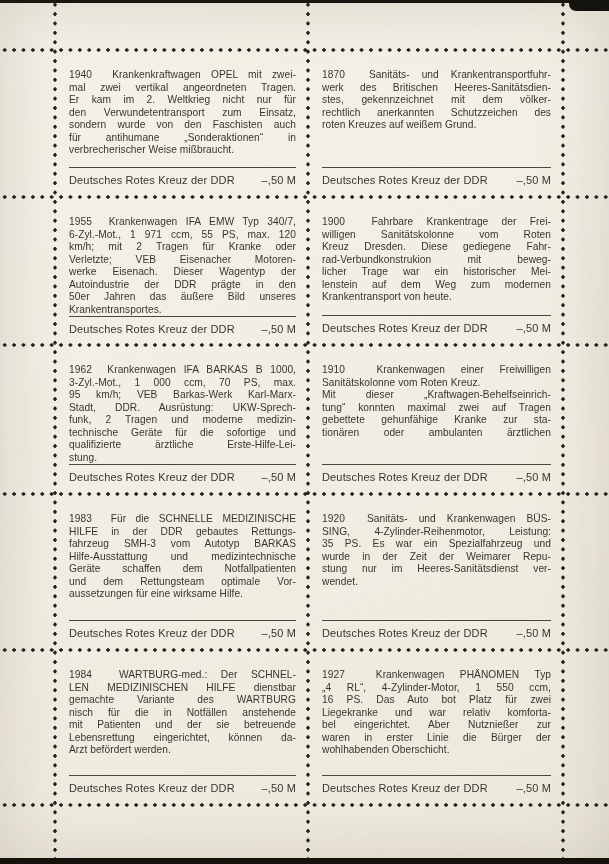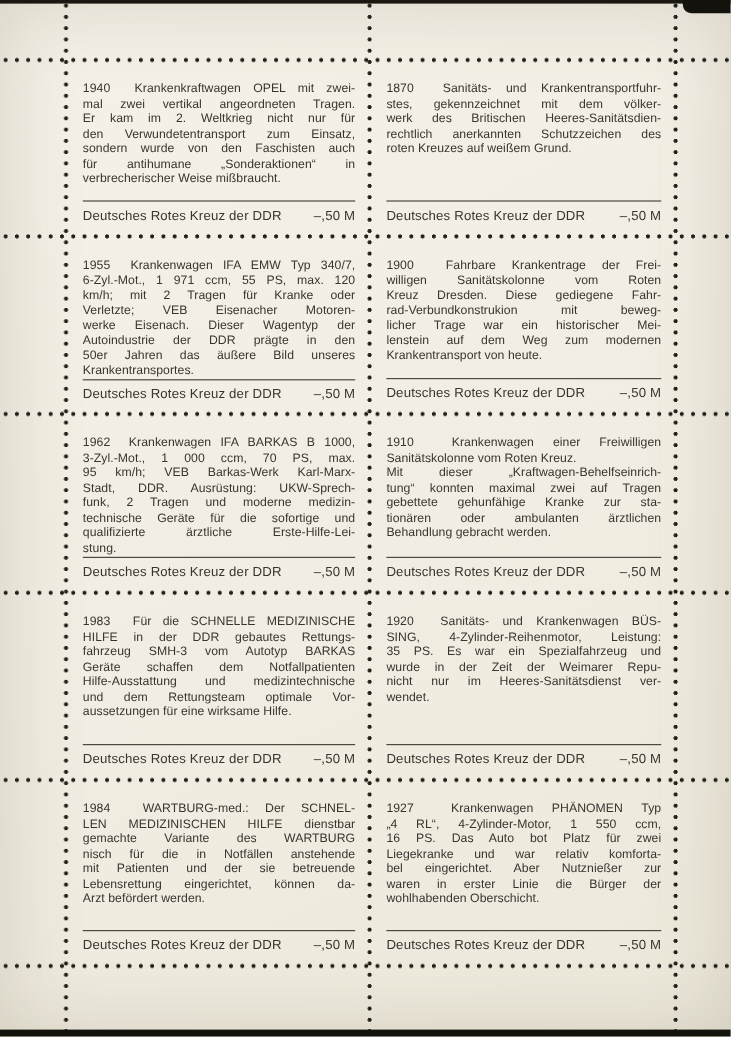--- a/index.html
+++ b/index.html
@@ -81,22 +81,22 @@
       <div class="footer-line">
         <span>Deutsches Rotes Kreuz der DDR</span>
         <span>–,50 M</span>
       </div>
     </div>
   </div>
 
   <div class="panel">
     <div class="text">
           <div class="jline">1870  Sanitäts- und Krankentransportfuhr-</div>
+          <div class="jline">werk des Britischen Heeres-Sanitätsdien-</div>
           <div class="jline">stes, gekennzeichnet mit dem völker-</div>
-          <div class="jline">werk des Britischen Heeres-Sanitätsdien-</div>
           <div class="jline">rechtlich anerkannten Schutzzeichen des</div>
           <div class="jline flush">roten Kreuzes auf weißem Grund.</div>
         </div>
     <div class="footer">
       <div class="rule"></div>
       <div class="footer-line">
         <span>Deutsches Rotes Kreuz der DDR</span>
         <span>–,50 M</span>
       </div>
     </div>
@@ -162,57 +162,56 @@
   </div>
 
   <div class="panel">
     <div class="text">
           <div class="jline">1910  Krankenwagen einer Freiwilligen</div>
           <div class="jline flush">Sanitätskolonne vom Roten Kreuz.</div>
           <div class="jline">Mit dieser „Kraftwagen-Behelfseinrich-</div>
           <div class="jline">tung“ konnten maximal zwei auf Tragen</div>
           <div class="jline">gebettete gehunfähige Kranke zur sta-</div>
           <div class="jline">tionären oder ambulanten ärztlichen</div>
-          <div class="jline flush">Behandlung gebracht werden.</div>
         </div>
     <div class="footer">
       <div class="rule"></div>
       <div class="footer-line">
         <span>Deutsches Rotes Kreuz der DDR</span>
         <span>–,50 M</span>
       </div>
     </div>
   </div>
 
   <div class="panel">
     <div class="text">
           <div class="jline">1983  Für die SCHNELLE MEDIZINISCHE</div>
           <div class="jline">HILFE in der DDR gebautes Rettungs-</div>
           <div class="jline">fahrzeug SMH-3 vom Autotyp BARKAS</div>
+          <div class="jline">Hilfe-Ausstattung und medizintechnische</div>
           <div class="jline">Geräte schaffen dem Notfallpatienten</div>
-          <div class="jline">Hilfe-Ausstattung und medizintechnische</div>
           <div class="jline">und dem Rettungsteam optimale Vor-</div>
           <div class="jline flush">aussetzungen für eine wirksame Hilfe.</div>
         </div>
     <div class="footer">
       <div class="rule"></div>
       <div class="footer-line">
         <span>Deutsches Rotes Kreuz der DDR</span>
         <span>–,50 M</span>
       </div>
     </div>
   </div>
 
   <div class="panel">
     <div class="text">
           <div class="jline">1920  Sanitäts- und Krankenwagen BÜS-</div>
           <div class="jline">SING, 4-Zylinder-Reihenmotor, Leistung:</div>
           <div class="jline">35 PS. Es war ein Spezialfahrzeug und</div>
           <div class="jline">wurde in der Zeit der Weimarer Repu-</div>
-          <div class="jline">nicht nur im Heeres-Sanitätsdienst ver-</div>
+          <div class="jline">stung nur im Heeres-Sanitätsdienst ver-</div>
           <div class="jline flush">wendet.</div>
         </div>
     <div class="footer">
       <div class="rule"></div>
       <div class="footer-line">
         <span>Deutsches Rotes Kreuz der DDR</span>
         <span>–,50 M</span>
       </div>
     </div>
   </div>

